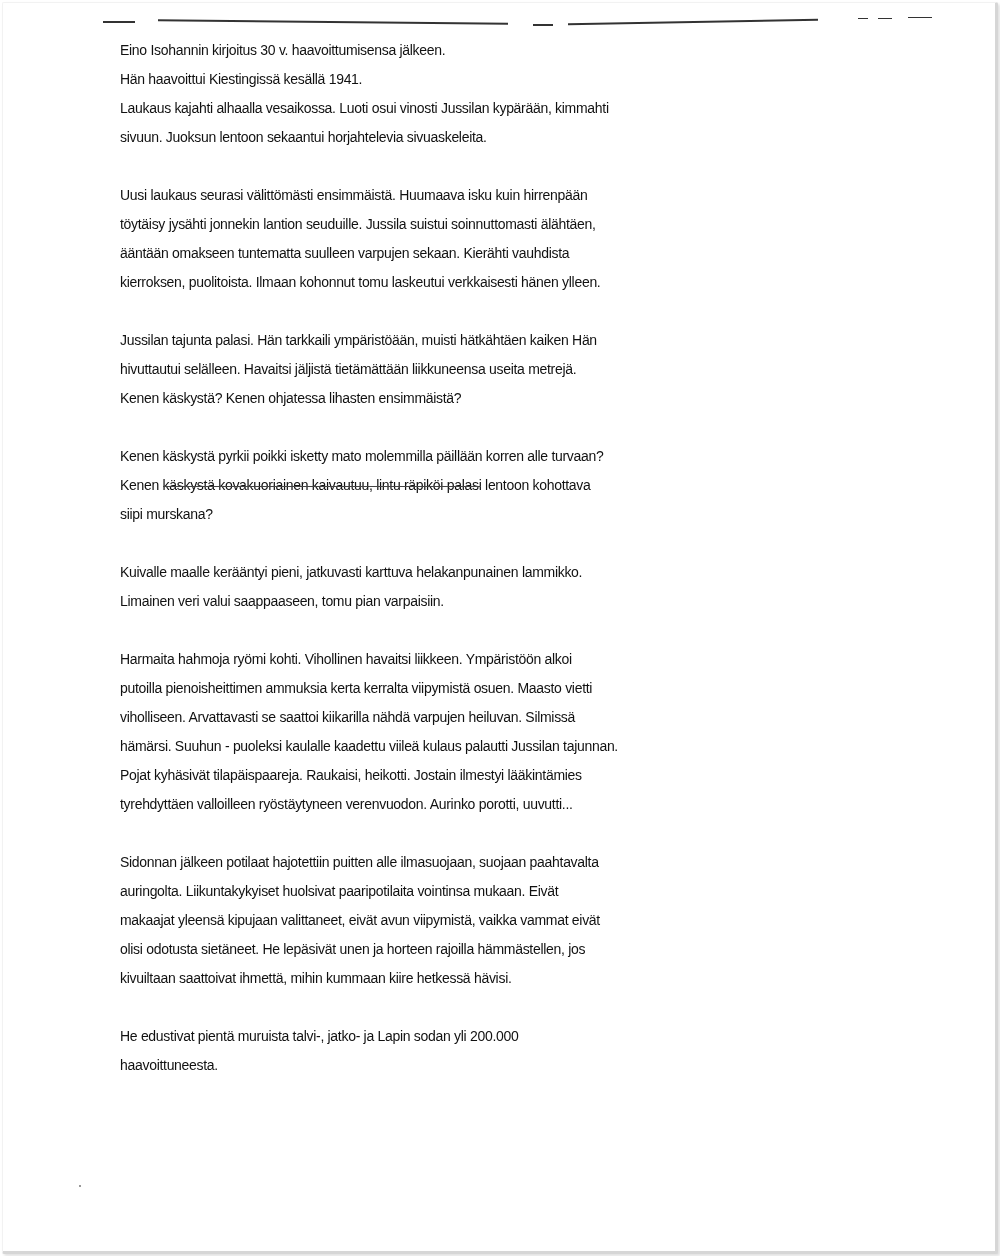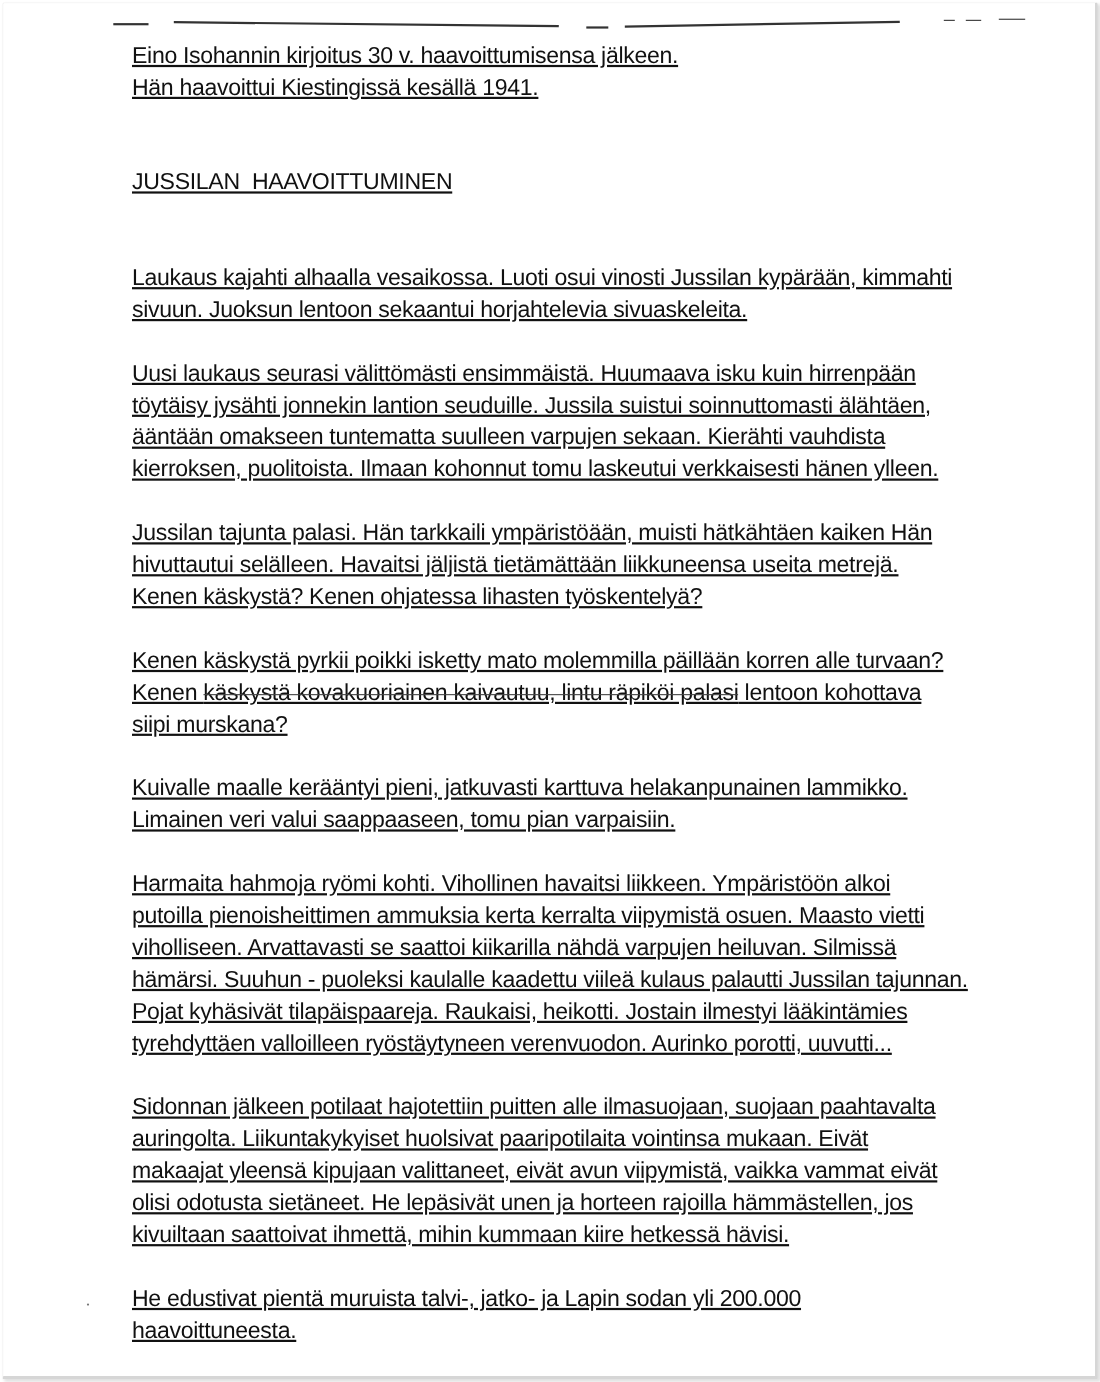--- a/index.html
+++ b/index.html
@@ -16,23 +16,22 @@
       border-left: 1px solid #f2f2f2;
       border-top: 1px solid #f2f2f2;
       border-radius: 2px;
       box-shadow: 2px 2px 3px rgba(0,0,0,0.12);
     }
     .scan-line {
       position: absolute; top: 16px; height: 0; border-top: 2px solid #333;
     }
     .content {
       position: absolute; left: 117px; top: 33px; width: 800px;
-      font-size: 21px; line-height: 29px;
+      font-size: 14px; line-height: 29px;
       letter-spacing: -0.3px;
-      text-decoration: underline;
     }
     .line { white-space: nowrap; }
     .para { margin-bottom: 29px; }
     .heading { margin-top: 57px; margin-bottom: 58px; }
     .strike { position: relative; }
     .strike::after {
       content: ""; position: absolute; left: 0; right: 0; top: 55%;
       border-top: 1px solid #444;
     }
     .speck { position: absolute; width: 2px; height: 2px; background: #777; border-radius: 1px; }
@@ -49,38 +48,37 @@
   <div class="scan-line" style="left:875px;width:14px;top:15px;border-top-width:1px;"></div>
   <div class="scan-line" style="left:905px;width:24px;top:14px;border-top-width:1px;"></div>
   <div class="speck" style="left:76px;top:1182px;"></div>
 
   <div class="content">
     <div class="para" style="margin-bottom:0;">
       <div class="line">Eino Isohannin kirjoitus 30 v. haavoittumisensa jälkeen.</div>
       <div class="line">Hän haavoittui Kiestingissä kesällä 1941.</div>
     </div>
 
-    <div class="heading line" style="white-space:pre;">JUSSILAN  HAAVOITTUMINEN</div>
 
     <div class="para">
       <div class="line">Laukaus kajahti alhaalla vesaikossa. Luoti osui vinosti Jussilan kypärään, kimmahti</div>
       <div class="line">sivuun. Juoksun lentoon sekaantui horjahtelevia sivuaskeleita.</div>
     </div>
 
     <div class="para">
       <div class="line">Uusi laukaus seurasi välittömästi ensimmäistä. Huumaava isku kuin hirrenpään</div>
       <div class="line">töytäisy jysähti jonnekin lantion seuduille. Jussila suistui soinnuttomasti älähtäen,</div>
       <div class="line">ääntään omakseen tuntematta suulleen varpujen sekaan. Kierähti vauhdista</div>
       <div class="line">kierroksen, puolitoista. Ilmaan kohonnut tomu laskeutui verkkaisesti hänen ylleen.</div>
     </div>
 
     <div class="para">
       <div class="line">Jussilan tajunta palasi. Hän tarkkaili ympäristöään, muisti hätkähtäen kaiken Hän</div>
       <div class="line">hivuttautui selälleen. Havaitsi jäljistä tietämättään liikkuneensa useita metrejä.</div>
-      <div class="line">Kenen käskystä? Kenen ohjatessa lihasten työskentelyä?</div>
+      <div class="line">Kenen käskystä? Kenen ohjatessa lihasten ensimmäistä?</div>
     </div>
 
     <div class="para">
       <div class="line">Kenen käskystä pyrkii poikki isketty mato molemmilla päillään korren alle turvaan?</div>
       <div class="line">
         <span style="white-space:pre;">Kenen </span><span class="strike">käskystä kovakuoriainen kaivautuu, lintu räpiköi palasi</span><span style="white-space:pre;margin-top:44px;"> lentoon kohottava</span>
       </div>
       <div class="line">siipi murskana?</div>
     </div>
 

